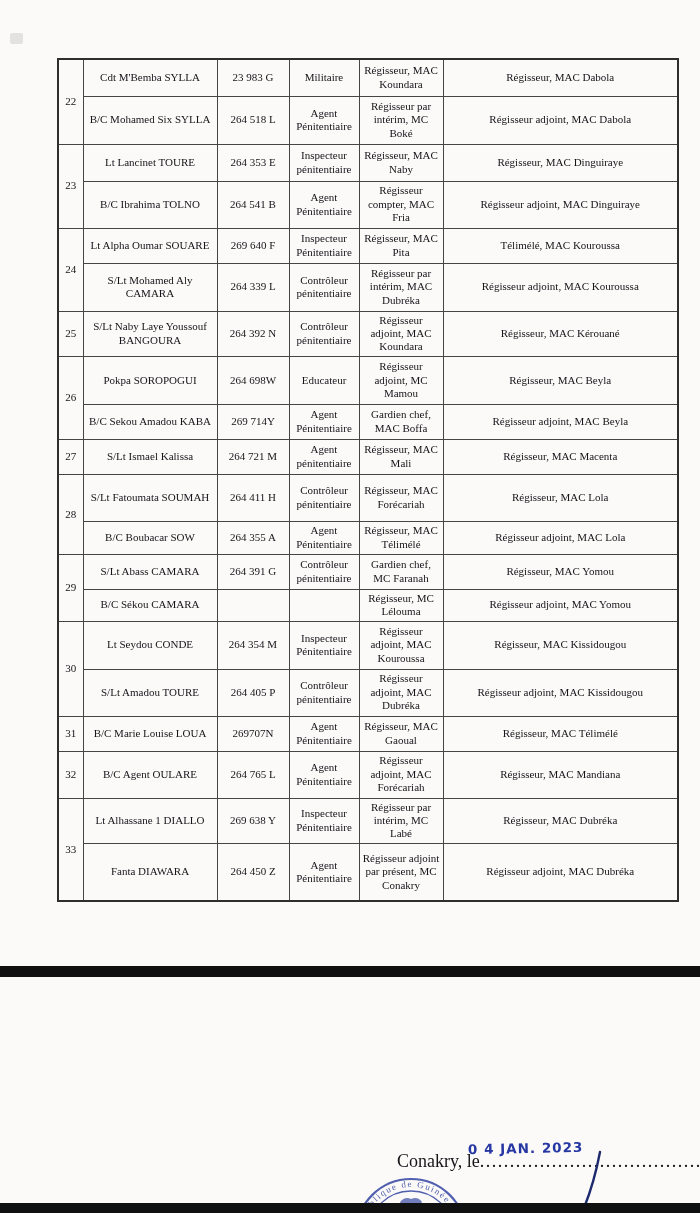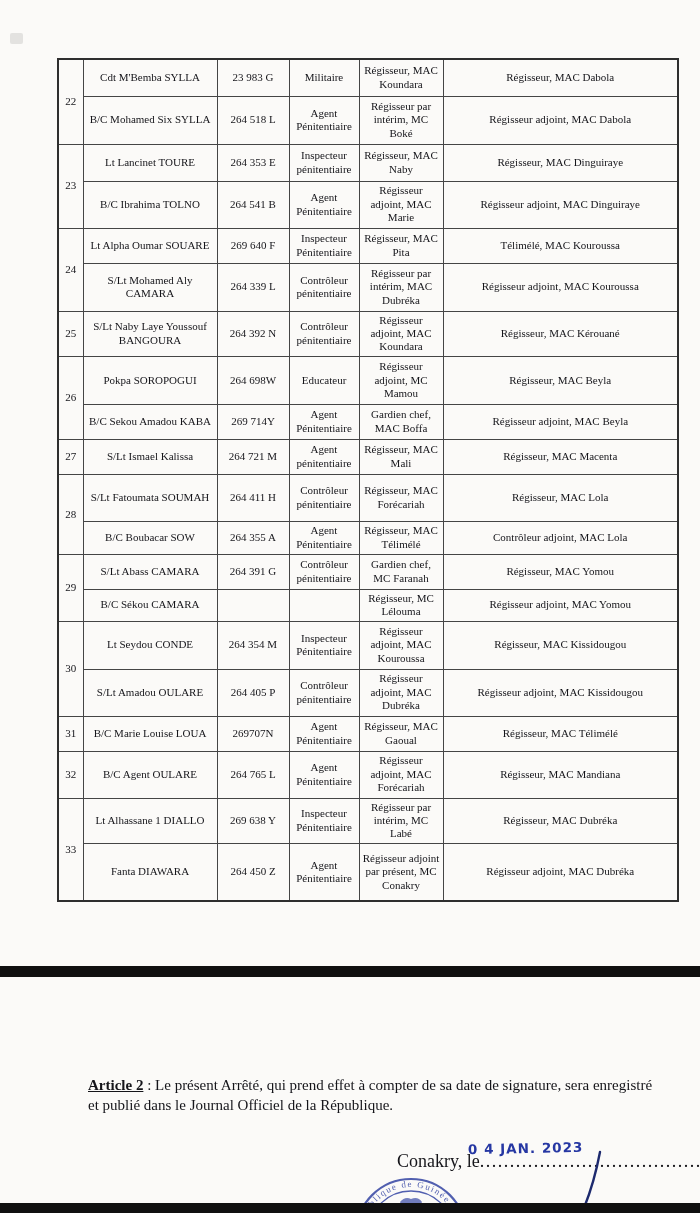--- a/index.html
+++ b/index.html
@@ -100,21 +100,21 @@
           <td class="name">Lt Lancinet TOURE</td>
           <td class="matricule">264 353 E</td>
           <td class="grade">Inspecteur pénitentiaire</td>
           <td class="ancienne">Régisseur, MAC Naby</td>
           <td class="nouvelle">Régisseur, MAC Dinguiraye</td>
         </tr>
         <tr style="height: 47px;">
           <td class="name">B/C Ibrahima TOLNO</td>
           <td class="matricule">264 541 B</td>
           <td class="grade">Agent Pénitentiaire</td>
-          <td class="ancienne">Régisseur adjoint, MAC Marie</td>
+          <td class="ancienne">Régisseur compter, MAC Fria</td>
           <td class="nouvelle">Régisseur adjoint, MAC Dinguiraye</td>
         </tr>
         <tr style="height: 35px;">
           <td class="num" rowspan="2">24</td>
           <td class="name">Lt Alpha Oumar SOUARE</td>
           <td class="matricule">269 640 F</td>
           <td class="grade">Inspecteur Pénitentiaire</td>
           <td class="ancienne">Régisseur, MAC Pita</td>
           <td class="nouvelle">Télimélé, MAC Kouroussa</td>
         </tr>
@@ -162,21 +162,21 @@
           <td class="matricule">264 411 H</td>
           <td class="grade">Contrôleur pénitentiaire</td>
           <td class="ancienne">Régisseur, MAC Forécariah</td>
           <td class="nouvelle">Régisseur, MAC Lola</td>
         </tr>
         <tr style="height: 33px;">
           <td class="name">B/C Boubacar SOW</td>
           <td class="matricule">264 355 A</td>
           <td class="grade">Agent Pénitentiaire</td>
           <td class="ancienne">Régisseur, MAC Télimélé</td>
-          <td class="nouvelle">Contrôleur adjoint, MAC Lola</td>
+          <td class="nouvelle">Régisseur adjoint, MAC Lola</td>
         </tr>
         <tr style="height: 35px;">
           <td class="num" rowspan="2">29</td>
           <td class="name">S/Lt Abass CAMARA</td>
           <td class="matricule">264 391 G</td>
           <td class="grade">Contrôleur pénitentiaire</td>
           <td class="ancienne">Gardien chef, MC Faranah</td>
           <td class="nouvelle">Régisseur, MAC Yomou</td>
         </tr>
         <tr style="height: 26px;">
@@ -188,21 +188,21 @@
         </tr>
         <tr style="height: 48px;">
           <td class="num" rowspan="2">30</td>
           <td class="name">Lt Seydou CONDE</td>
           <td class="matricule">264 354 M</td>
           <td class="grade">Inspecteur Pénitentiaire</td>
           <td class="ancienne">Régisseur adjoint, MAC Kouroussa</td>
           <td class="nouvelle">Régisseur, MAC Kissidougou</td>
         </tr>
         <tr style="height: 47px;">
-          <td class="name">S/Lt Amadou OULARE</td>
+          <td class="name">S/Lt Amadou TOURE</td>
           <td class="matricule">264 405 P</td>
           <td class="grade">Contrôleur pénitentiaire</td>
           <td class="ancienne">Régisseur adjoint, MAC Dubréka</td>
           <td class="nouvelle">Régisseur adjoint, MAC Kissidougou</td>
         </tr>
         <tr style="height: 35px;">
           <td class="num" rowspan="1">31</td>
           <td class="name">B/C Marie Louise LOUA</td>
           <td class="matricule">269707N</td>
           <td class="grade">Agent Pénitentiaire</td>
@@ -230,21 +230,20 @@
           <td class="matricule">264 450 Z</td>
           <td class="grade">Agent Pénitentiaire</td>
           <td class="ancienne">Régisseur adjoint par présent, MC Conakry</td>
           <td class="nouvelle">Régisseur adjoint, MAC Dubréka</td>
         </tr>
       </tbody>
   </table>
 
   <div class="band top"></div>
 
-  <div class="article"><span class="lbl">Article 2</span><span> : Le présent Arrêté, qui prend effet à compter de sa date de signature, sera enregistré et publié dans le Journal Officiel de la République.</span></div>
 
   <div class="placeline"><span>Conakry, le</span><span class="dots">........................................</span></div>
 
   <div class="datestamp">0 4 JAN. 2023</div>
 
   <div class="seal">
     <svg width="122" height="124" viewBox="0 0 122 124">
       <circle cx="61" cy="62" r="55" fill="none" stroke="#3a4aa6" stroke-width="2.2"></circle>
       <circle cx="61" cy="62" r="43" fill="none" stroke="#3a4aa6" stroke-width="1.3"></circle>
       <defs>

